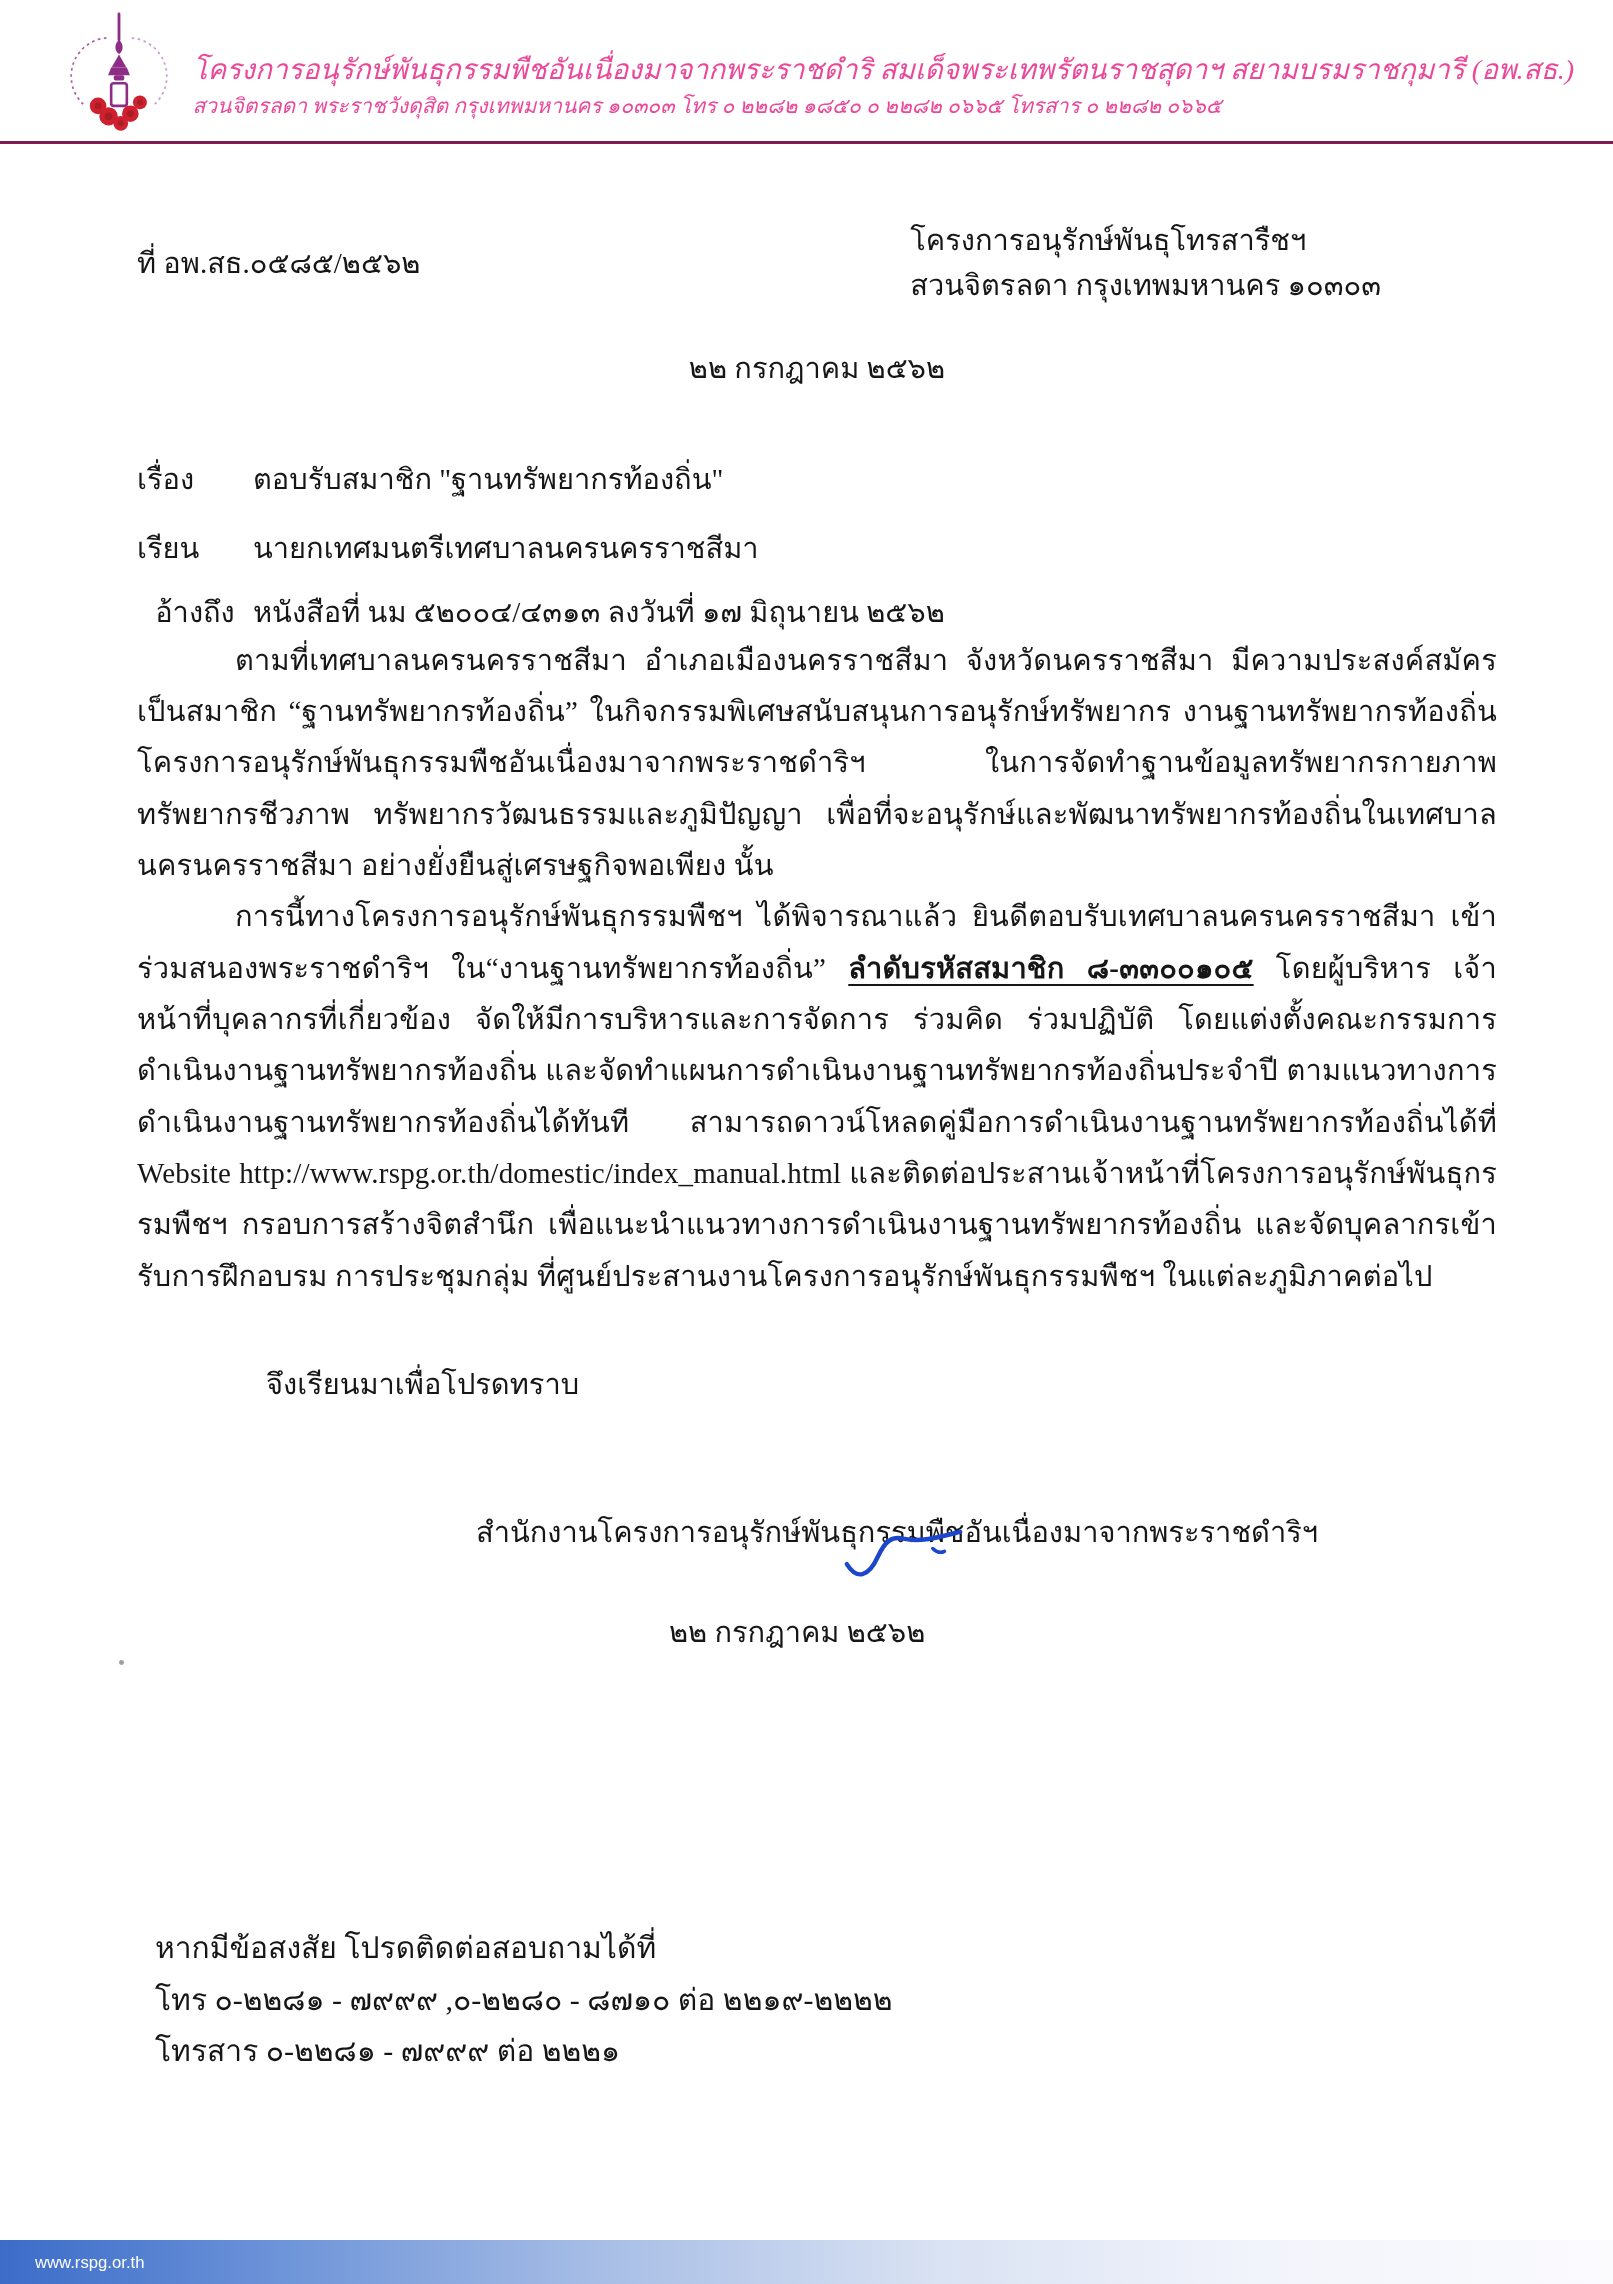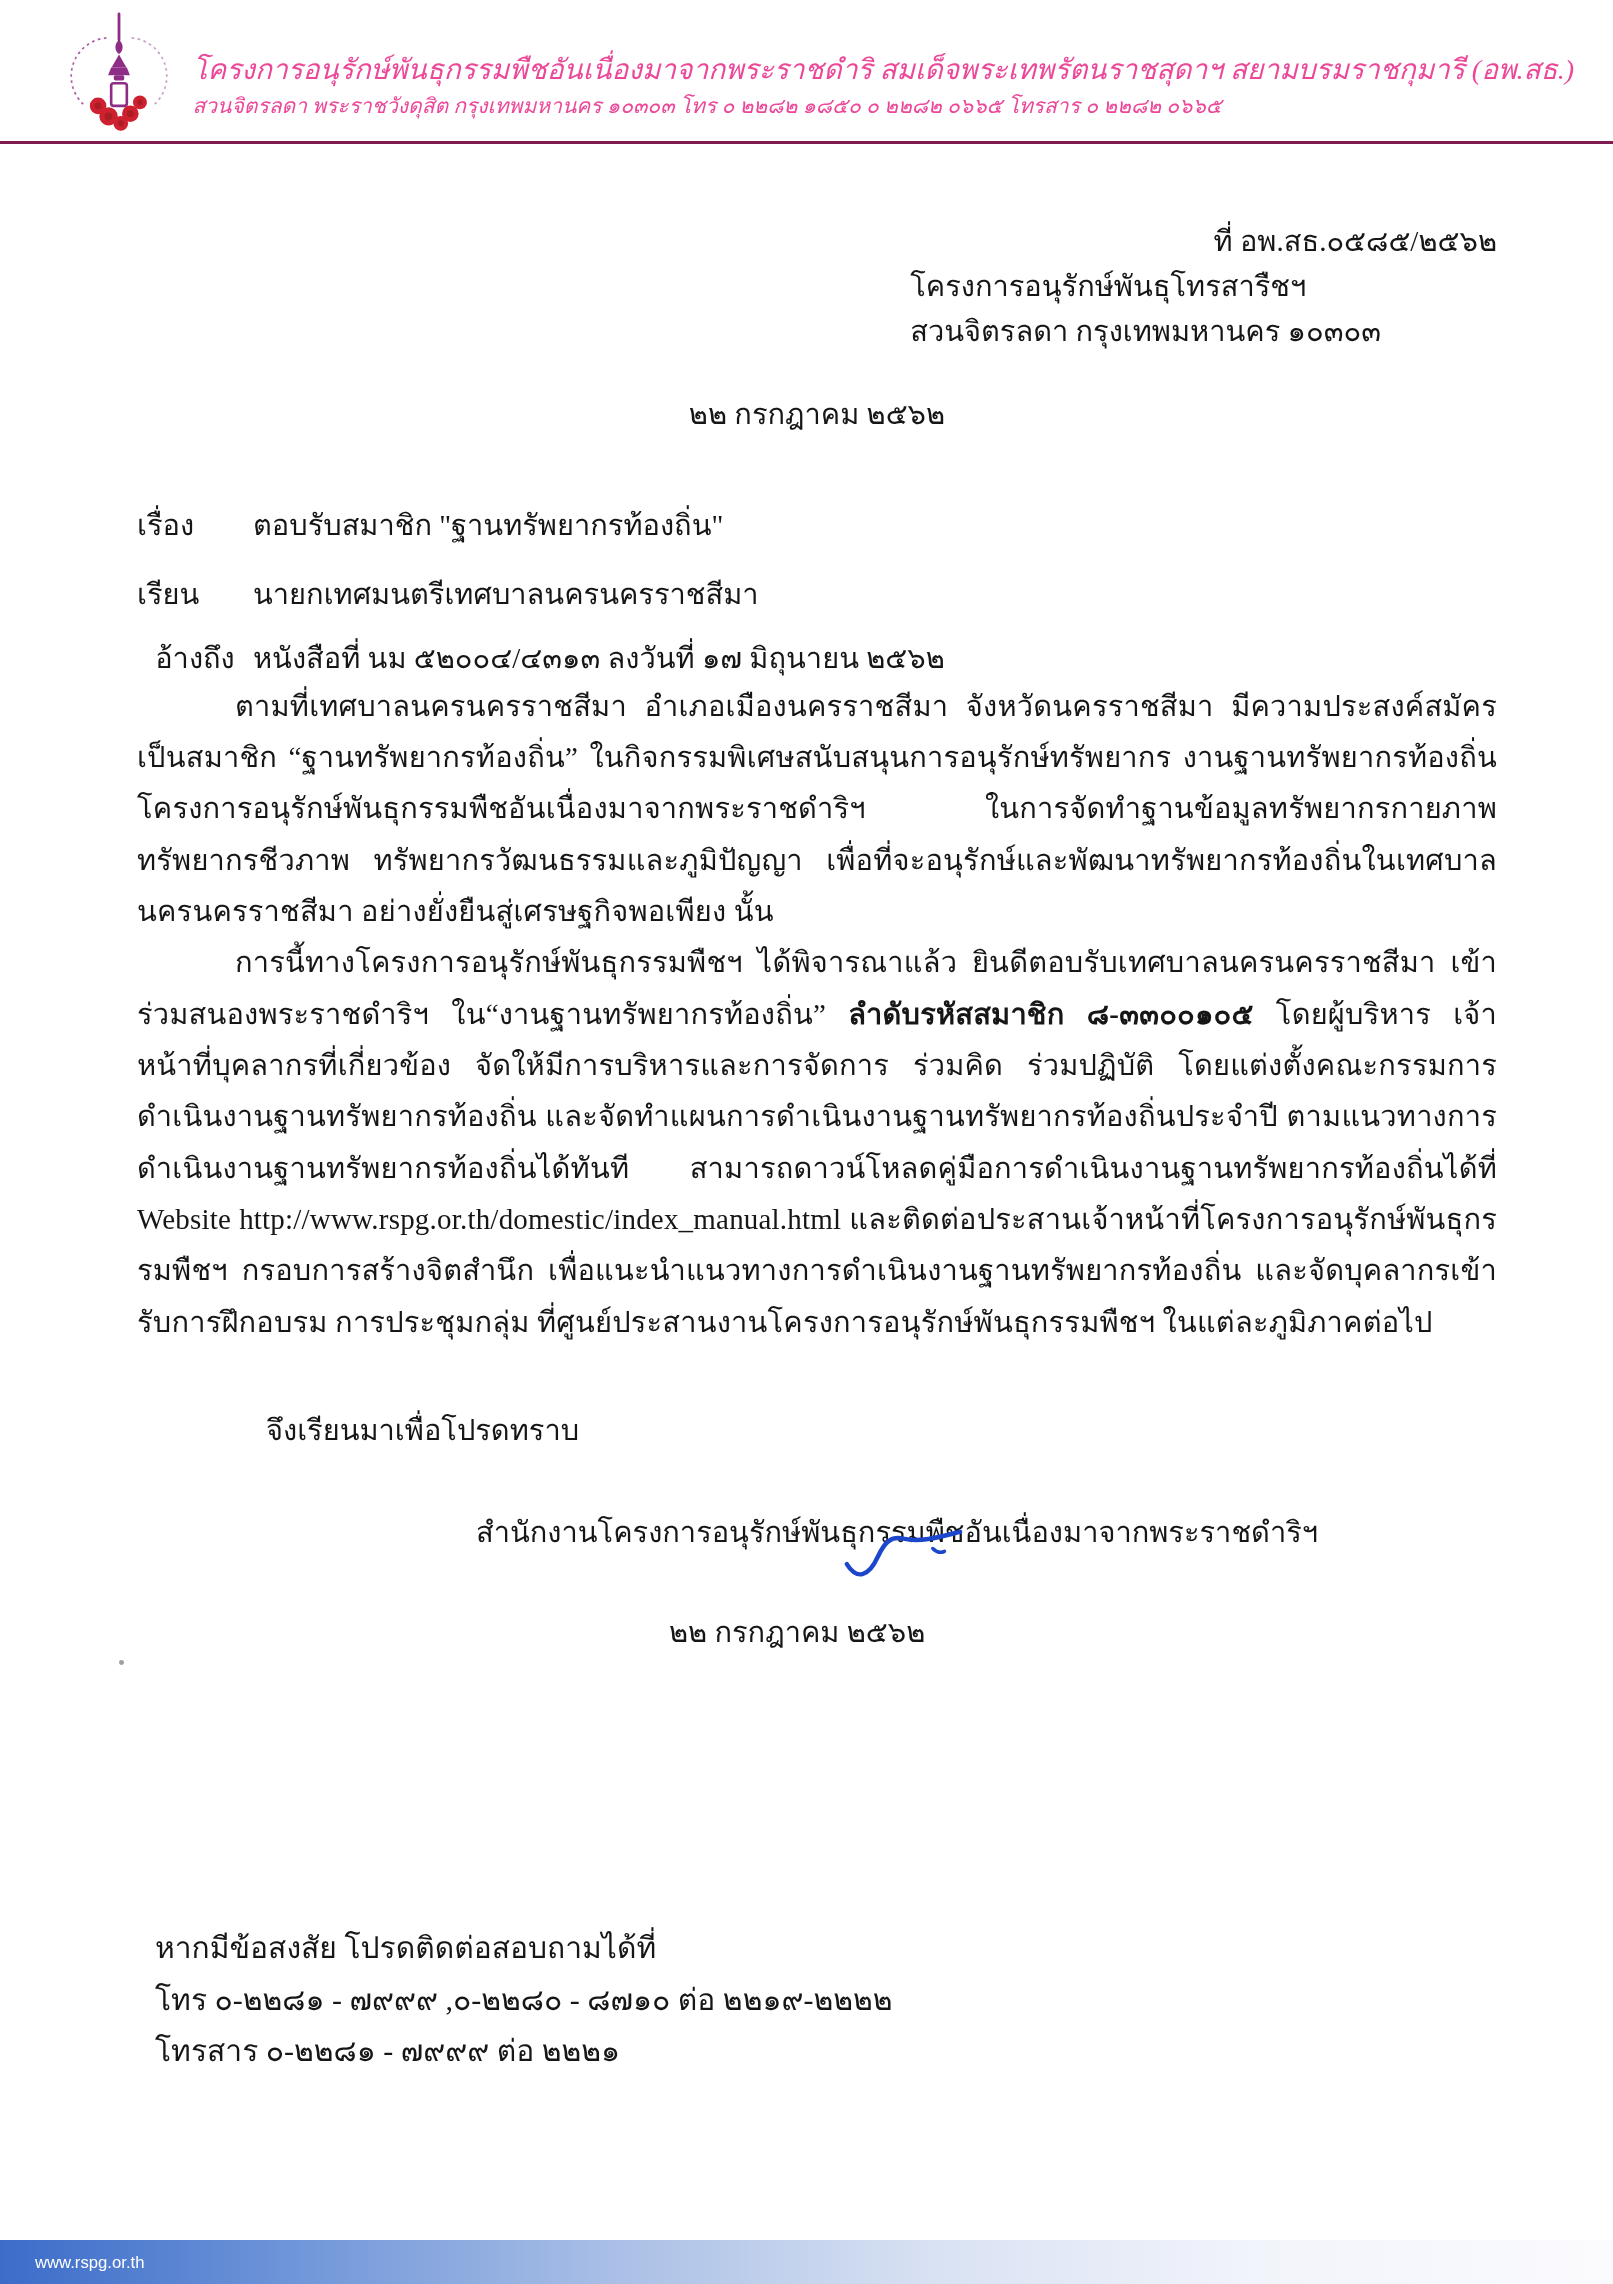--- a/index.html
+++ b/index.html
@@ -15,34 +15,34 @@
   
   .letterhead { display: flex; align-items: flex-start; padding: 9.8px 39px 0 69px; height: 131px; }
   .logo { width: 100px; height: 129px; flex: none; }
   .logo svg { width: 100%; height: 100%; display: block; }
   .header-lines { margin-left: 23.5px; padding-top: 39px; font-style: italic; color: #ec4899; }
   .header-line1 { font-size: 28px; line-height: 1.5; white-space: nowrap; }
   .header-line2 { font-size: 21px; line-height: 1.45; white-space: nowrap; }
   .rule { border: 0; border-top: 3.9px solid #7e1c50; margin: 0; }
   
   .content { padding: 0 116px 0 137px; font-size: 29px; }
-  .meta-row { display: flex; align-items: flex-end; margin-top: 74px; flex-direction: column; }
+  .meta-row { display: flex; align-items: center; margin-top: 74px; }
   .sender { margin-left: auto; margin-right: 116px; line-height: 1.55; }
   .date-line { text-align: center; margin-top: 37px; }
   .kv { display: flex; }
   .kv-subject { margin-top: 65px; }
   .kv-to { margin-top: 23.5px; }
   .kv-ref { margin-top: 17.6px; text-align: center; }
   .kv .label { width: 116px; flex: none; }
   p.body-par {
     margin: 0; text-align: justify; text-indent: 98px;
     line-height: 1.77; letter-spacing: 0.2px;
   }
   .par1 { margin-top: 39px; }
-  .member-code { font-weight: bold; text-underline-offset: 5.9px; }
+  .member-code { font-weight: bold; text-decoration: underline; text-underline-offset: 5.9px; }
   .closing { margin-top: 59px; margin-left: 129px; }
   
   .sig-org { position: absolute; left: 0; right: 0; top: 1509px; text-align: center; padding-left: 181px; font-size: 29px; }
   .sig-flourish { position: absolute; left: 839px; top: 1525px; width: 127px; height: 71px; }
   .sig-date { position: absolute; left: 669px; top: 1609px; font-size: 29px; }
   .artifact-dot { position: absolute; left: 119px; top: 1660px; width: 4.9px; height: 4.9px; border-radius: 50%; background: #6b6b6b; opacity: 0.65; }
   
   .contact { position: absolute; left: 155px; top: 1933px; font-size: 30px; line-height: 1.0; }
   .contact div { margin-bottom: 21.6px; white-space: nowrap; }
   

